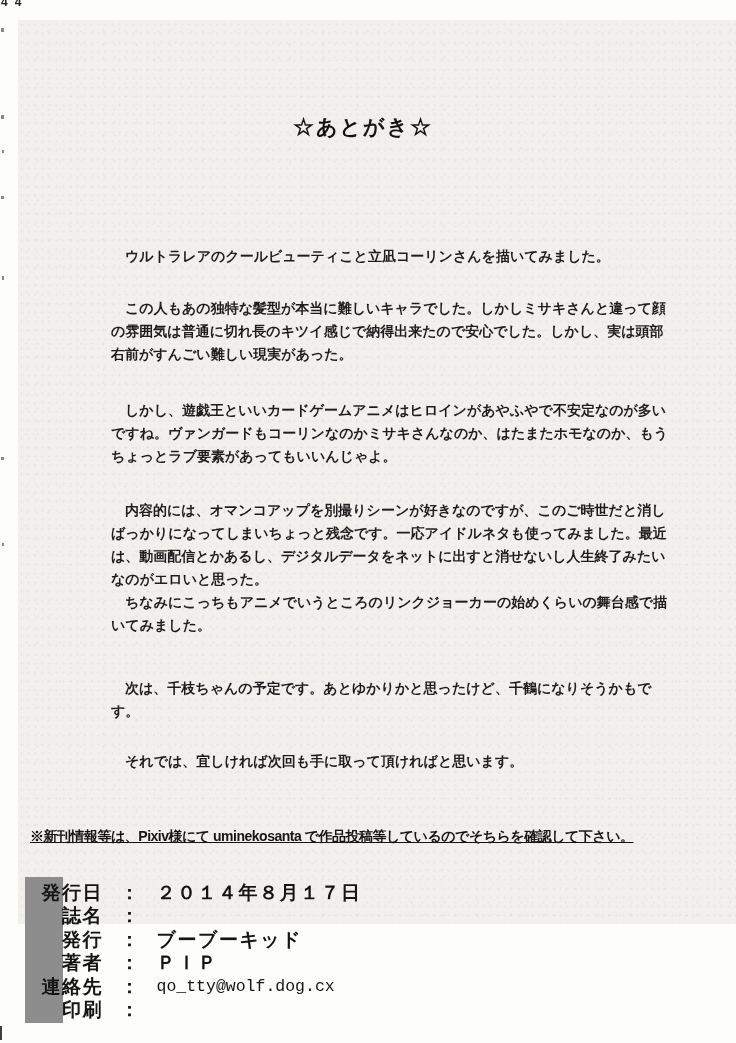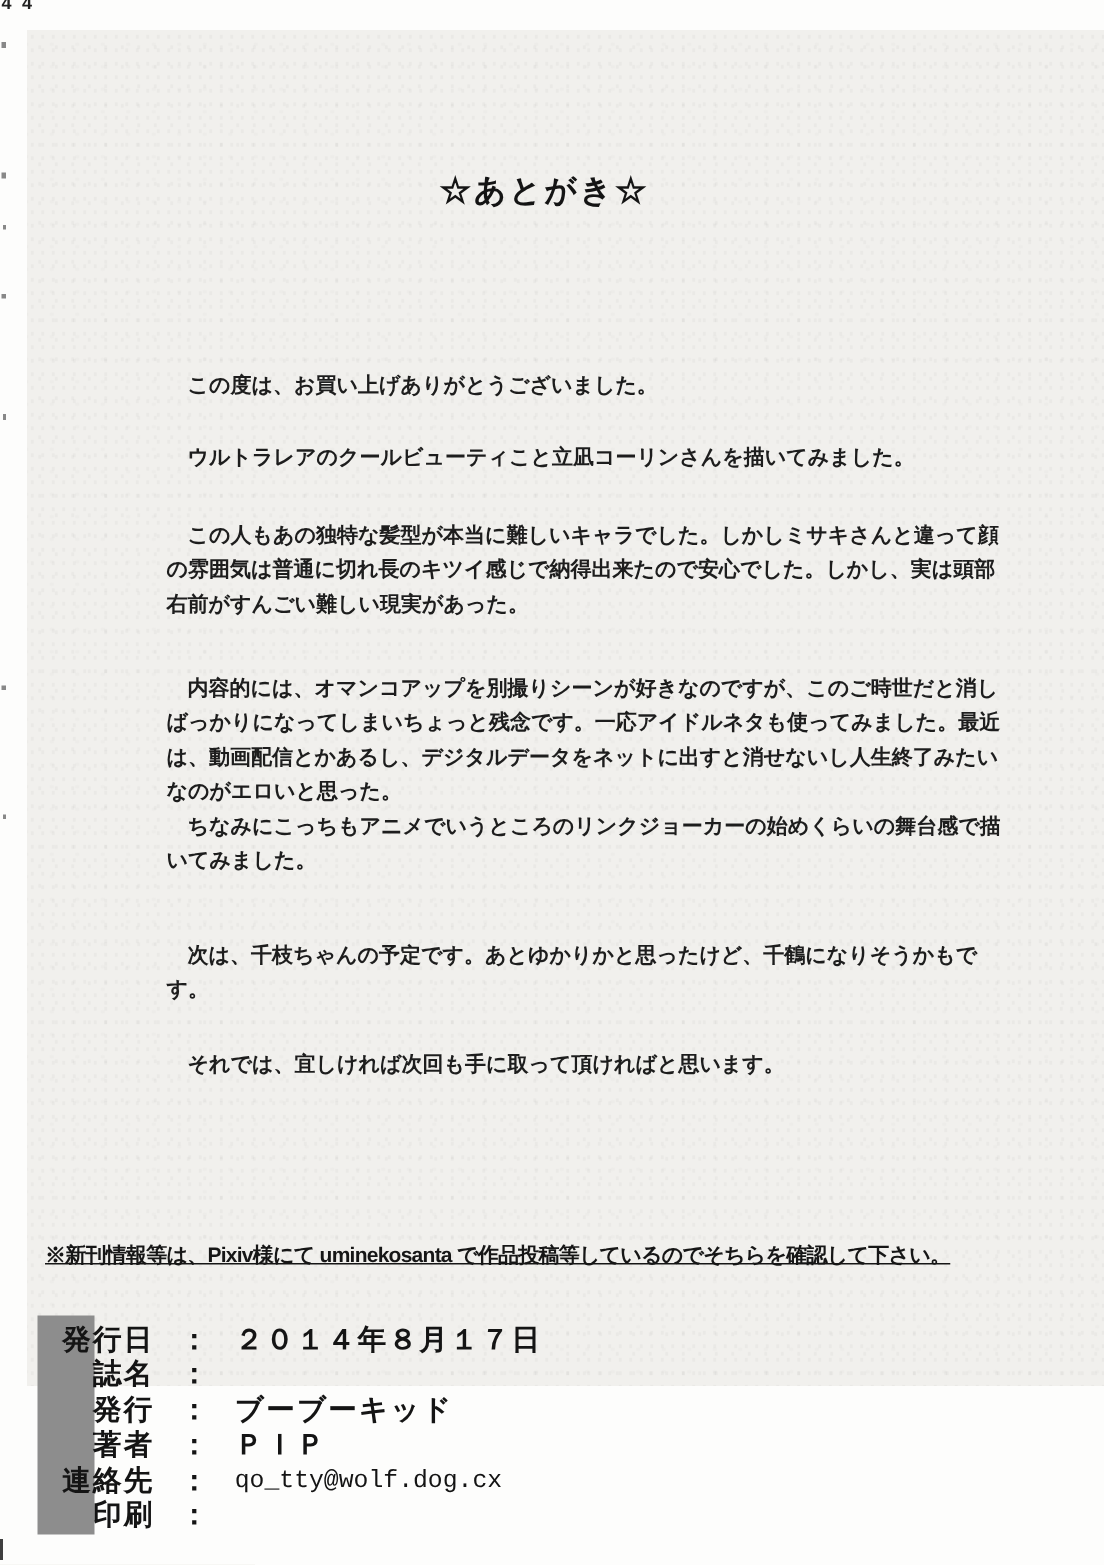--- a/index.html
+++ b/index.html
@@ -90,25 +90,27 @@
 <div class="speck" style="left:2px;top:276px;width:2px;height:4px;"></div>
 <div class="speck" style="left:1px;top:457px;width:3px;height:3px;"></div>
 <div class="speck" style="left:2px;top:543px;width:2px;height:3px;"></div>
 <div class="edge-tick"></div>
 
 <div class="paper">
 
   <h1 class="title">☆あとがき☆</h1>
 
   <div class="body-col">
-    <p class="para mb-a">　この度は、お買い上げありがとうございました。</p>
     <p class="para mb-b">　ウルトラレアのクールビューティこと立凪コーリンさんを描いてみました。</p>
     <p class="para mb-c">　この人もあの独特な髪型が本当に難しいキャラでした。しかしミサキさんと違って顔
 の雰囲気は普通に切れ長のキツイ感じで納得出来たので安心でした。しかし、実は頭部
 右前がすんごい難しい現実があった。</p>
+    <p class="para mb-d">　しかし、遊戯王といいカードゲームアニメはヒロインがあやふやで不安定なのが多い
+ですね。ヴァンガードもコーリンなのかミサキさんなのか、はたまたホモなのか、もう
+ちょっとラブ要素があってもいいんじゃよ。</p>
     <p class="para mb-e">　内容的には、オマンコアップを別撮りシーンが好きなのですが、このご時世だと消し
 ばっかりになってしまいちょっと残念です。一応アイドルネタも使ってみました。最近
 は、動画配信とかあるし、デジタルデータをネットに出すと消せないし人生終了みたい
 なのがエロいと思った。
 　ちなみにこっちもアニメでいうところのリンクジョーカーの始めくらいの舞台感で描
 いてみました。</p>
     <p class="para mb-f">　次は、千枝ちゃんの予定です。あとゆかりかと思ったけど、千鶴になりそうかもです。</p>
     <p class="para">　それでは、宜しければ次回も手に取って頂ければと思います。</p>
   </div>
 

